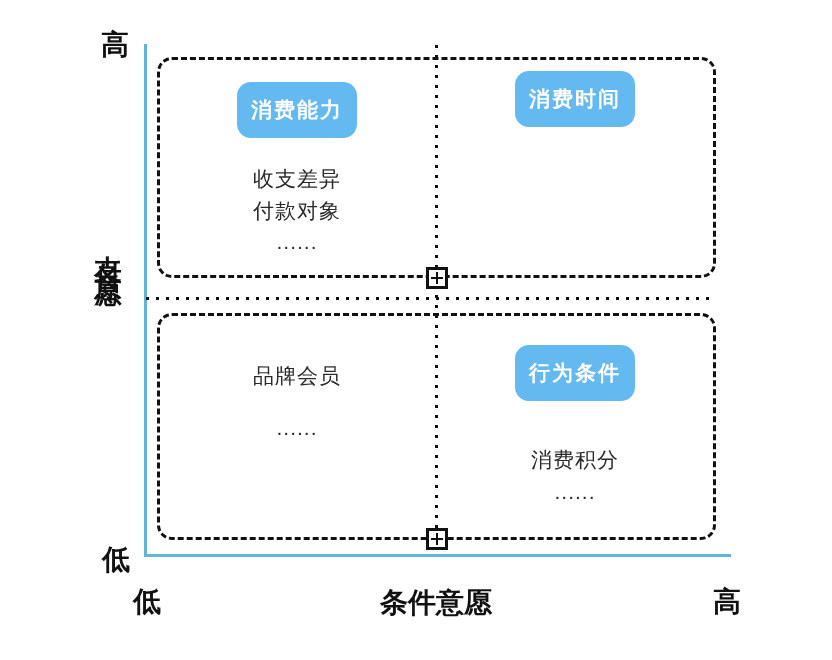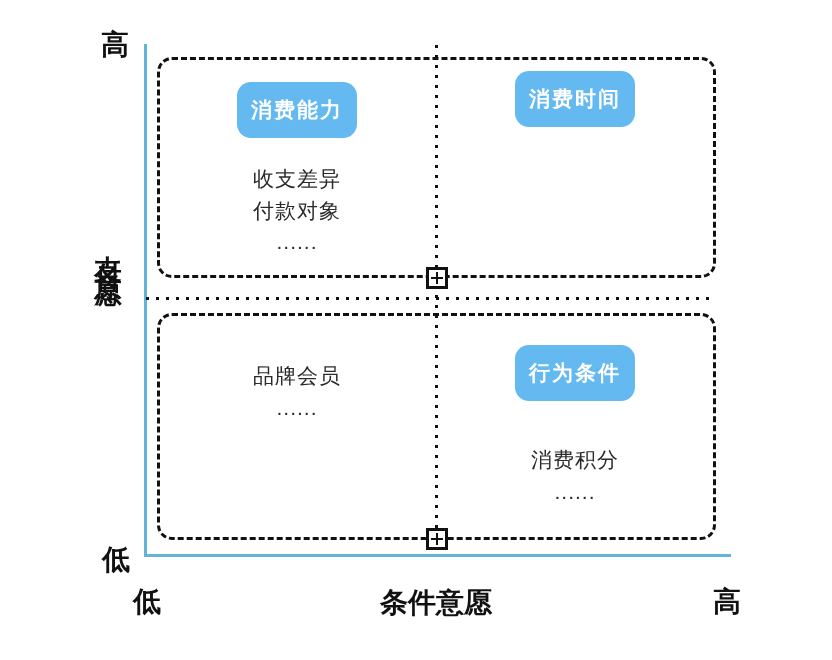--- a/index.html
+++ b/index.html
@@ -148,21 +148,21 @@
   .q4 .q-badge{margin-top:29px;}
 
   .q-items{
     display:flex;
     flex-direction:column;
     align-items:center;
     text-align:center;
   }
   .q1 .q-items{margin-top:25px;}
   .q2 .q-items{margin-top:43px;}
-  .q3 .q-items{margin-top:44px;}
+  .q3 .q-items{margin-top:44px;gap:20px;}
   .q4 .q-items{margin-top:43px;}
 
   .q-item{
     font-size:21px;
     line-height:31.5px;
     letter-spacing:1px;
     color:var(--text);
     white-space:nowrap;
   }
 </style>

